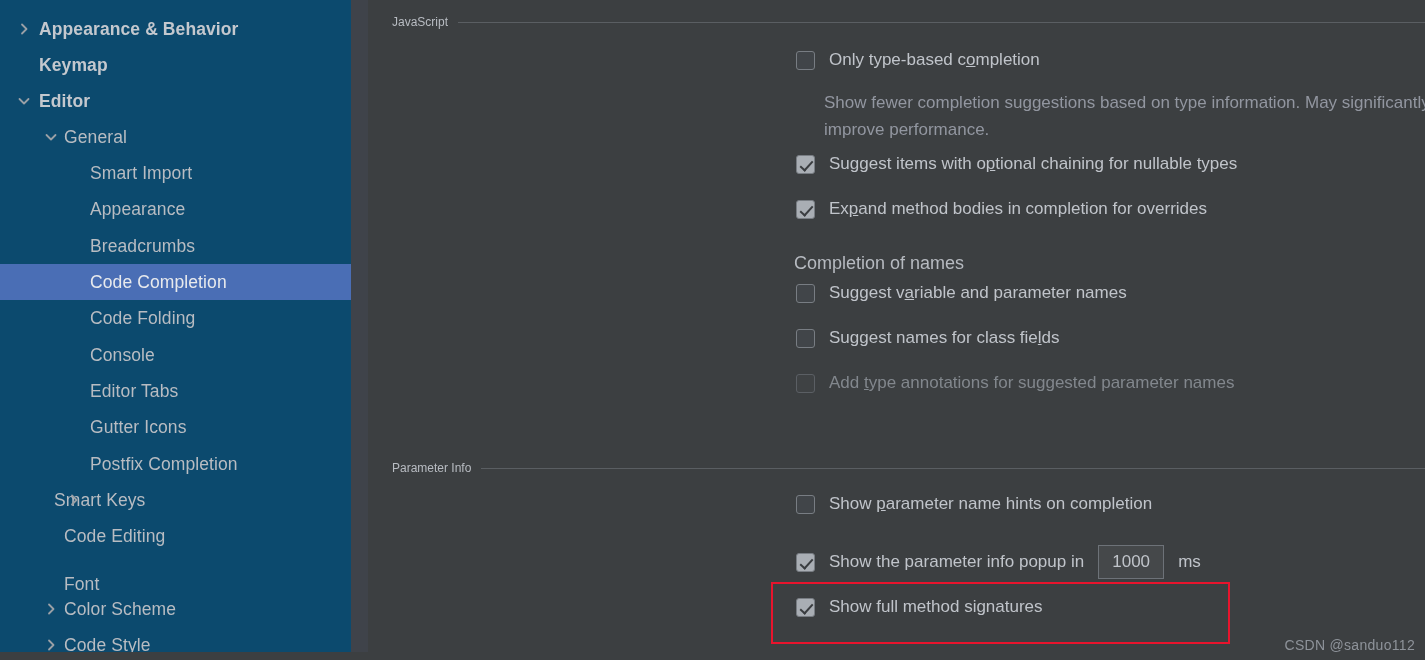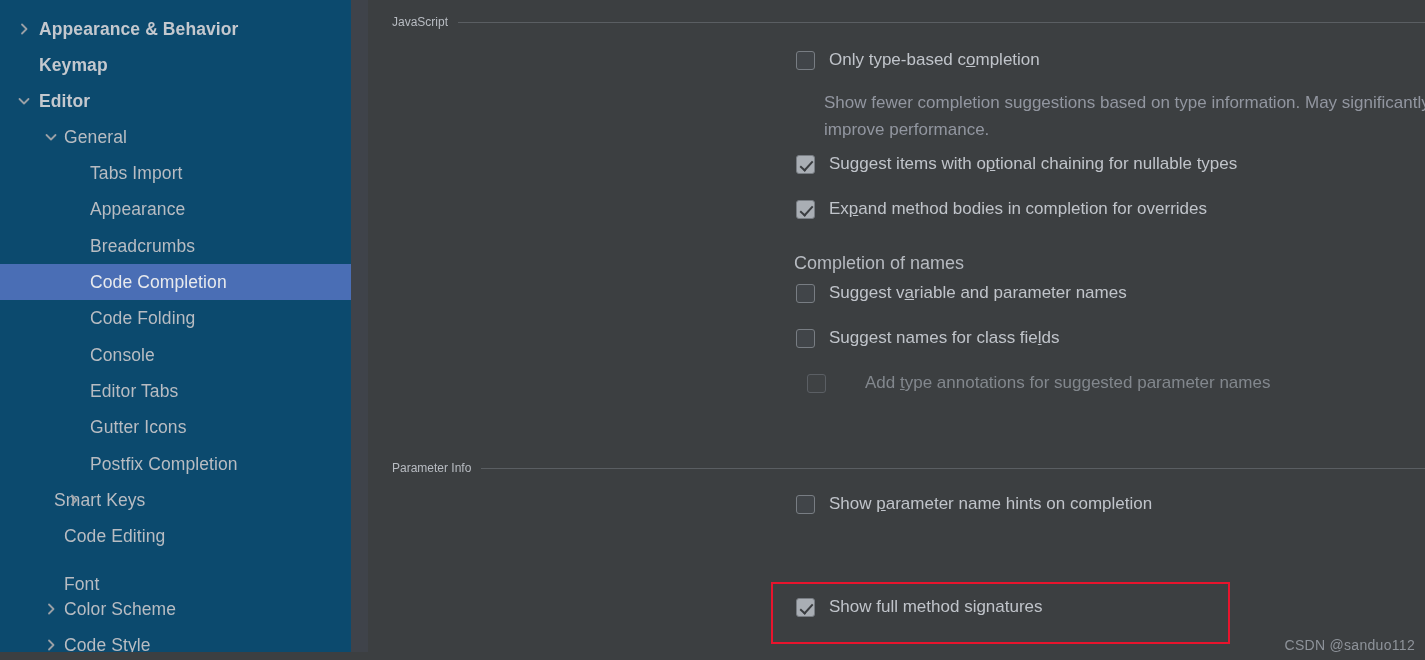--- a/index.html
+++ b/index.html
@@ -169,21 +169,21 @@
         </div>
         <div class="tree-item" style="top: 119px;">
           <span class="chev" style="left: 43px;">
             <svg width="14" height="14" viewBox="0 0 14 14">
               <path d="M2.5 5L7 9.5L11.5 5" fill="none" stroke="#9aa0a6" stroke-width="1.8" stroke-linecap="round" stroke-linejoin="round"></path>
             </svg>
           </span>
           <span class="lbl" style="margin-left: 64px;">General</span>
         </div>
         <div class="tree-item" style="top: 155px;">
-          <span class="lbl" style="margin-left: 90px;">Tabs Import</span>
+          <span class="lbl" style="margin-left: 90px;">Smart Import</span>
         </div>
         <div class="tree-item" style="top: 191px;">
           <span class="lbl" style="margin-left: 90px;">Appearance</span>
         </div>
         <div class="tree-item" style="top: 228px;">
           <span class="lbl" style="margin-left: 90px;">Breadcrumbs</span>
         </div>
         <div class="tree-item sel" style="top: 264px;">
           <span class="lbl" style="margin-left: 90px;">Code Completion</span>
         </div>
@@ -266,38 +266,44 @@
 
     <div id="name-options">
         <div class="row" style="left: 428px; top: 283px;">
           <span class="cb"></span>
           <span class="txt"><span>Suggest v</span><u>a</u><span>riable and parameter names</span></span>
         </div>
         <div class="row" style="left: 428px; top: 328px;">
           <span class="cb"></span>
           <span class="txt"><span>Suggest names for class fie</span><u>l</u><span>ds</span></span>
         </div>
-        <div class="row disabled" style="left: 439px; top: 373px; gap: 25px;">
+        <div class="row disabled" style="left: 428px; top: 373px;">
           <span class="cb disabled"></span>
           <span class="txt"><span>Add </span><u>t</u><span>ype annotations for suggested parameter names</span></span>
         </div>
       </div>
 
     <div class="group-header" style="left:24px; top:458px; width:1033px;">
       <span class="ghtext">Parameter Info</span>
       <span class="ghline" style="flex:1 1 auto;"></span>
     </div>
 
     <div id="pi-options">
         <div class="row" style="left: 428px; top: 494px;">
           <span class="cb"></span>
           <span class="txt"><span>Show </span><u>p</u><span>arameter name hints on completion</span></span>
         </div>
       </div>
 
+    <div class="row" style="left:428px; top:545px;">
+      <span class="cb checked"></span>
+      <span class="txt">Show the parameter info popup in</span>
+      <span class="num-field">1000</span>
+      <span class="unit">ms</span>
+    </div>
 
     <div class="row" style="left:428px; top:597px;">
       <span class="cb checked"></span>
       <span class="txt">Show full method signatures</span>
     </div>
 
     <div id="highlight-box"></div>
   </div>
 
   <div id="watermark">CSDN @sanduo112</div>

